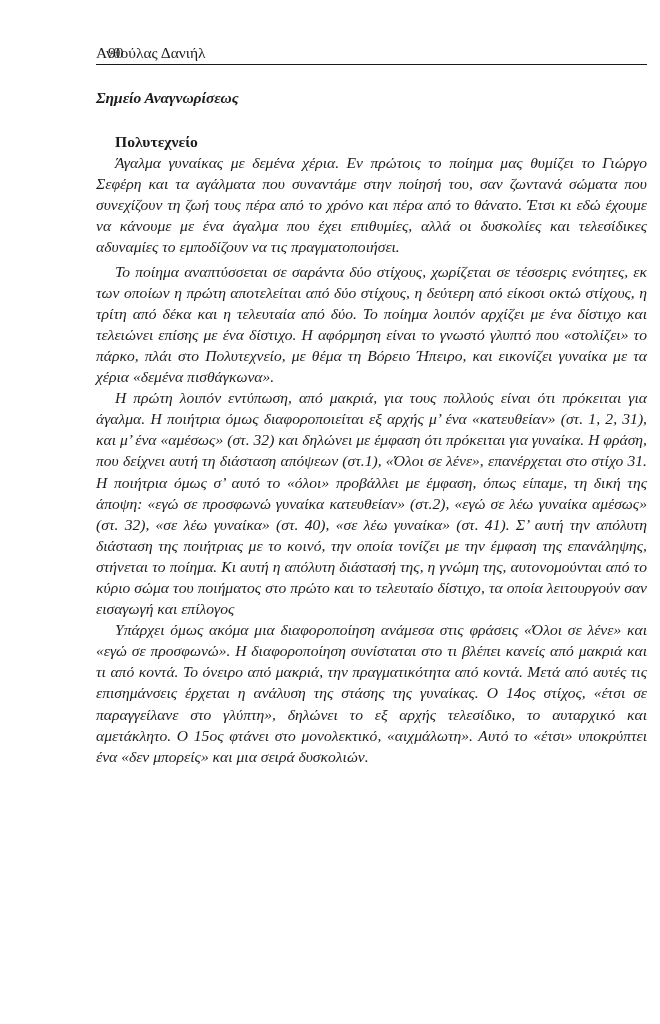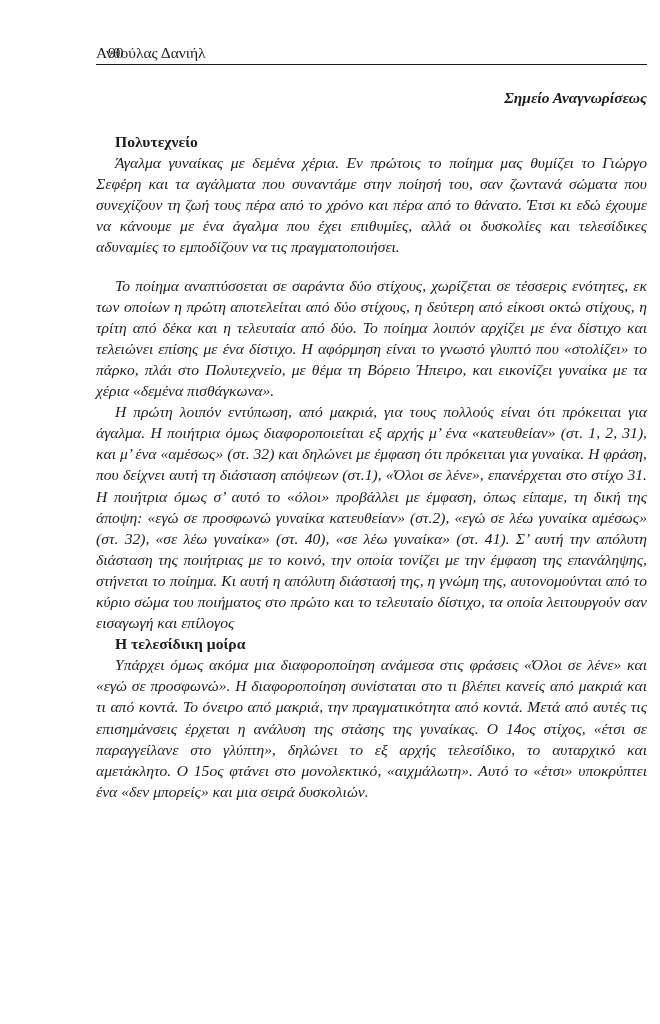--- a/index.html
+++ b/index.html
@@ -3,42 +3,41 @@
 <meta charset="utf-8">
 <style>
   html, body { margin: 0; padding: 0; background: #ffffff; }
   body { width: 660px; height: 1024px; position: relative; overflow: hidden;
          font-family: "Liberation Serif", "DejaVu Serif", serif; color: #1c1c1c; }
   .page { position: absolute; left: 96px; top: 0; width: 551px; }
   .running-head { position: absolute; top: 44px; left: 0; width: 551px; height: 20px;
                   border-bottom: 1.5px solid #1a1a1a; font-size: 15.5px; }
   .page-number { position: absolute; left: 12px; bottom: 2px; }
   .author { position: absolute; left: 0; right: 0; text-align: left; bottom: 2px; }
-  .title { position: absolute; top: 89px; left: 0; width: 551px; text-align: right;
+  .title { position: absolute; top: 89px; left: 0; width: 551px; text-align: left;
            font-style: italic; font-weight: bold; font-size: 15.5px; }
   .body { position: absolute; top: 131px; left: 0; width: 551px;
           font-size: 15.6px; line-height: 21.1px; text-align: justify; }
   .body p { margin: 0; text-indent: 19px; font-style: italic; }
   .body h3 { margin: 0; font-size: 15.6px; font-weight: bold; padding-left: 19px; line-height: 21.1px; }
-  .body p.gap { margin-top: 17px; }
+  .body p.gap { margin-top: 3px; }
 </style>
 </head>
 <body>
 
 <div class="page">
   <div class="running-head">
     <span class="page-number">90</span>
     <span class="author">Ανθούλας Δανιήλ</span>
   </div>
 
   <div class="title">Σημείο Αναγνωρίσεως</div>
 
   <div class="body">
     <h3>Πολυτεχνείο</h3>
     <p>Άγαλμα γυναίκας με δεμένα χέρια.  Εν πρώτοις το ποίημα μας θυμίζει το Γιώργο Σεφέρη και τα αγάλματα που συναντάμε στην ποίησή του, σαν ζωντανά σώματα που συνεχίζουν τη  ζωή τους πέρα από το χρόνο και πέρα από το θάνατο. Έτσι κι εδώ έχουμε να κάνουμε με ένα άγαλμα που έχει επιθυμίες, αλλά οι δυσκολίες και  τελεσίδικες αδυναμίες το εμποδίζουν να τις πραγματοποιήσει.</p>
     <p class="gap">Το ποίημα αναπτύσσεται σε σαράντα δύο  στίχους, χωρίζεται σε τέσσερις ενότητες, εκ των οποίων η πρώτη αποτελείται από δύο στίχους, η δεύτερη από είκοσι οκτώ στίχους, η τρίτη από δέκα και η τελευταία από δύο. Το ποίημα λοιπόν αρχίζει με ένα δίστιχο και τελειώνει επίσης με ένα δίστιχο. Η αφόρμηση είναι το γνωστό γλυπτό που «στολίζει» το πάρκο, πλάι στο Πολυτεχνείο, με θέμα τη Βόρειο Ήπειρο, και εικονίζει γυναίκα με τα χέρια  «δεμένα πισθάγκωνα».</p>
 
     <p>Η πρώτη λοιπόν εντύπωση, από μακριά, για τους πολλούς είναι ότι πρόκειται για άγαλμα. Η ποιήτρια όμως διαφοροποιείται εξ αρχής μ’ ένα «κατευθείαν» (στ. 1, 2, 31), και μ’ ένα «αμέσως» (στ. 32) και δηλώνει με έμφαση ότι πρόκειται για γυναίκα. Η φράση, που δείχνει αυτή τη διάσταση απόψεων (στ.1), «Όλοι σε λένε», επανέρχεται στο στίχο 31. Η ποιήτρια όμως σ’ αυτό το «όλοι» προβάλλει με έμφαση, όπως είπαμε, τη δική της άποψη: «εγώ σε προσφωνώ γυναίκα κατευθείαν» (στ.2), «εγώ σε λέω γυναίκα αμέσως» (στ. 32),  «σε λέω γυναίκα» (στ. 40), «σε λέω γυναίκα» (στ. 41). Σ’ αυτή την απόλυτη διάσταση της ποιήτριας με το κοινό, την οποία τονίζει με την έμφαση της επανάληψης, στήνεται το ποίημα. Κι αυτή η απόλυτη διάστασή της, η γνώμη της, αυτονομούνται από το κύριο σώμα του ποιήματος στο πρώτο και το τελευταίο δίστιχο, τα οποία λειτουργούν σαν  εισαγωγή και επίλογος</p>
 
-    <h3>Η τελεσίδικη μοίρα</h3>
     <p>Υπάρχει όμως ακόμα μια διαφοροποίηση ανάμεσα στις φράσεις «Όλοι σε λένε» και «εγώ σε προσφωνώ». Η διαφοροποίηση συνίσταται στο τι  βλέπει κανείς από μακριά και τι από κοντά. Το όνειρο από μακριά, την πραγματικότητα από κοντά. Μετά από αυτές τις επισημάνσεις έρχεται η ανάλυση της στάσης της γυναίκας. Ο 14ος στίχος, «έτσι σε παραγγείλανε στο γλύπτη», δηλώνει το εξ αρχής τελεσίδικο, το αυταρχικό και αμετάκλητο. Ο 15ος φτάνει στο μονολεκτικό, «αιχμάλωτη». Αυτό το «έτσι» υποκρύπτει ένα «δεν μπορείς» και μια σειρά δυσκολιών.</p>
   </div>
 </div>
 
 </body></html>

